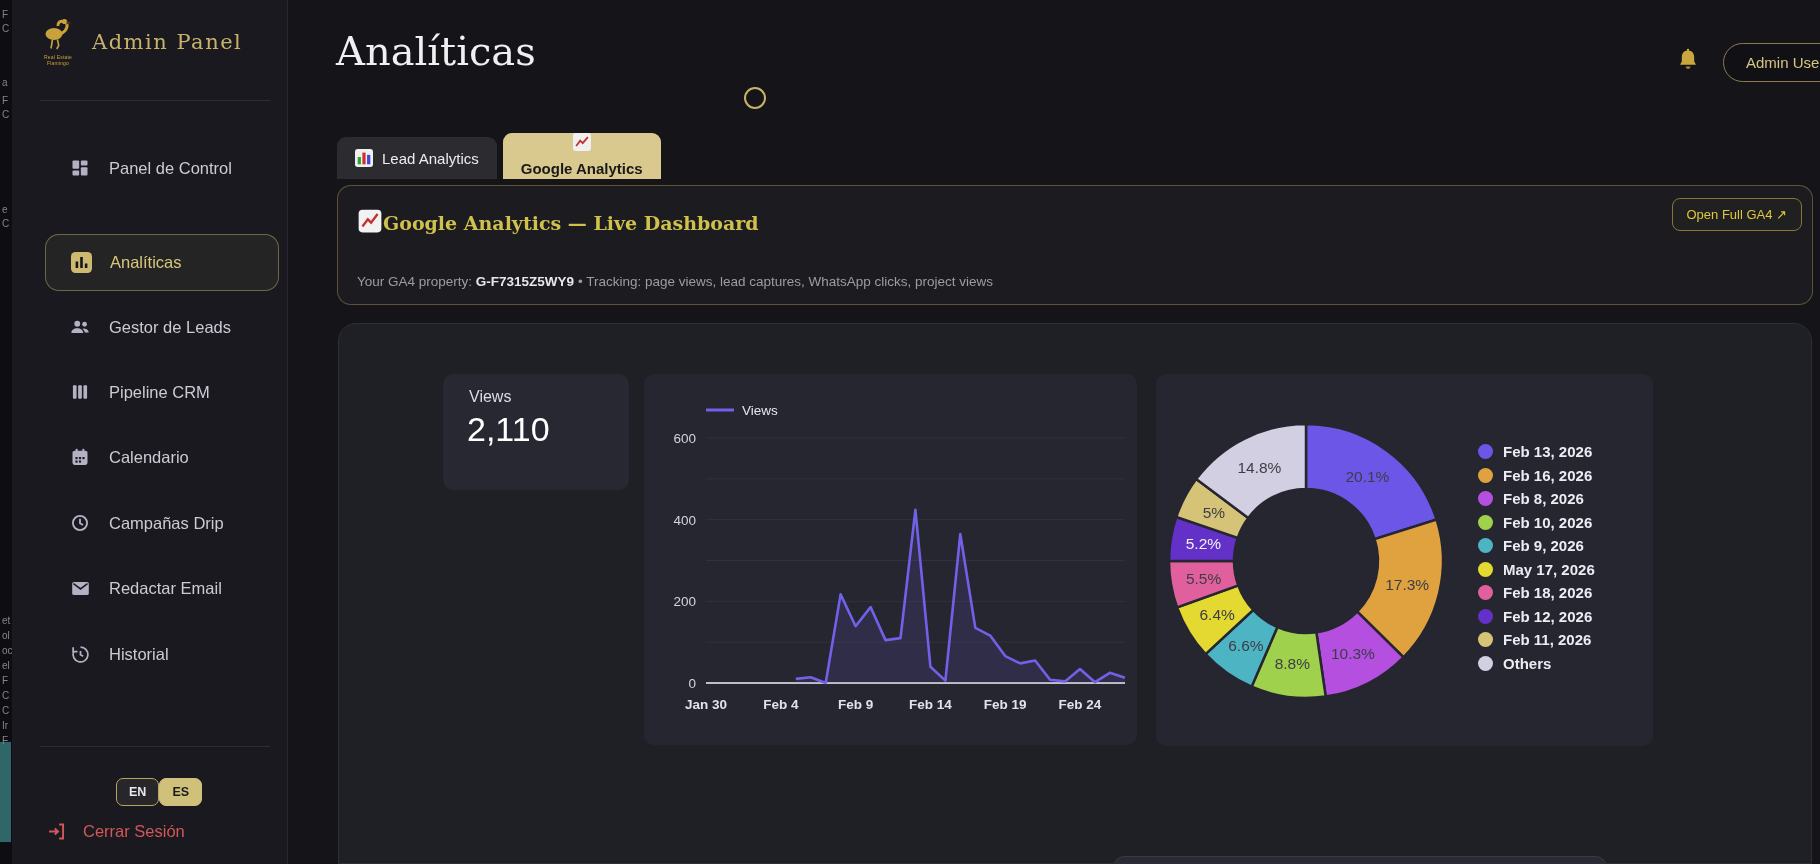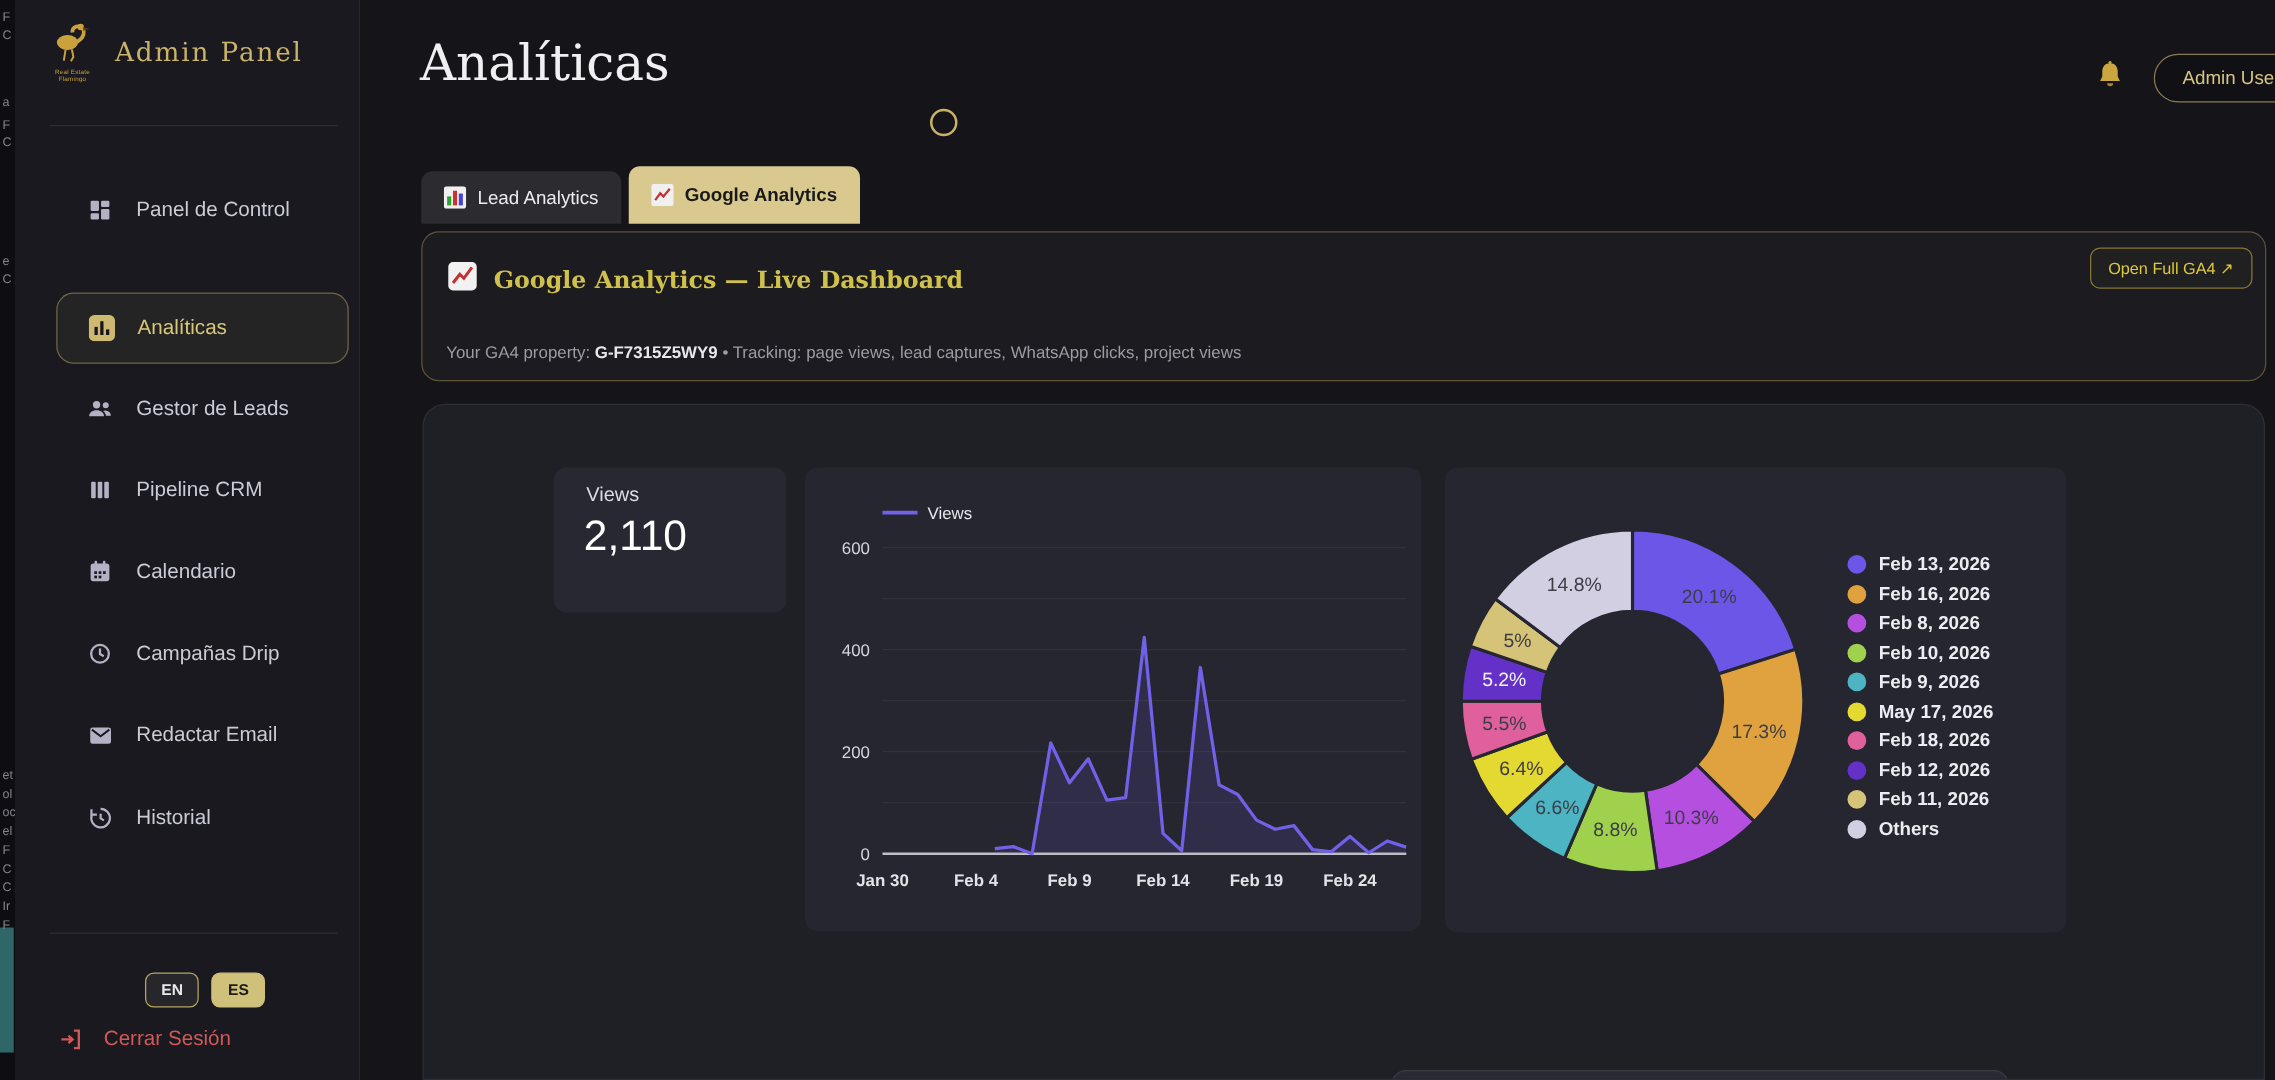--- a/index.html
+++ b/index.html
@@ -18,46 +18,46 @@
   .app-title{position:absolute;left:80px;top:30px;font-family:"DejaVu Serif",serif;
              font-size:21px;color:#c9b26a;letter-spacing:1.5px;}
   .sb-divider{position:absolute;left:28px;width:230px;height:1px;background:#2c2c34;}
   .nav-item{position:absolute;left:33px;width:234px;height:46px;display:flex;align-items:center;
             gap:18px;padding-left:24px;box-sizing:border-box;border-radius:14px;cursor:pointer;}
   .nav-item .label{font-size:16.5px;color:#cbcbd6;}
   .nav-item.active{height:57px;background:rgba(205,185,110,0.07);
                    border:1px solid rgba(205,185,110,0.45);}
   .nav-item.active .label{color:#d8c77a;}
   .nav-icon{width:22px;height:22px;display:flex;align-items:center;justify-content:center;flex:0 0 22px;}
-  .lang-row{position:absolute;left:104px;top:778px;display:flex;gap:10px;}
+  .lang-row{position:absolute;left:104px;top:778px;display:flex;}
   .lang-btn{height:26px;padding:0 12px;border-radius:7px;font-size:12.5px;font-weight:bold;
             display:flex;align-items:center;cursor:pointer;}
   .lang-btn.inactive{background:#26262b;border:1px solid #b7a55e;color:#e8e8ea;}
   .lang-btn.active{background:#cfc07a;border:1px solid #cfc07a;color:#1c1c1c;}
   .logout-row{position:absolute;left:33px;top:820px;display:flex;align-items:center;gap:16px;cursor:pointer;}
   .logout-row .label{font-size:16.5px;color:#d05858;text-align:center;}
   
   .page-title{position:absolute;left:336px;top:28px;font-family:"DejaVu Serif",serif;
               font-size:40px;color:#f0f0f2;}
   .spinner{position:absolute;left:744px;top:87px;width:18px;height:18px;border-radius:50%;
            border:2px solid #c9b267;background:transparent;}
   .bell{position:absolute;left:1674px;top:47px;width:28px;height:28px;cursor:pointer;}
   .user-pill{position:absolute;left:1723px;top:43px;height:39px;width:130px;border-radius:20px;
              border:1px solid #8a7b52;display:flex;align-items:center;padding-left:22px;
              box-sizing:border-box;color:#d6c583;font-size:15px;cursor:pointer;background:rgba(0,0,0,0.15);}
   
   .tabs{position:absolute;left:337px;top:133px;display:flex;align-items:flex-end;gap:6px;z-index:3;}
   .tab{display:inline-flex;align-items:center;gap:9px;padding:0 18px;height:42px;
        border-radius:9px 9px 0 0;font-size:15px;cursor:pointer;}
   .tab.inactive{background:#2b2b30;color:#ececf0;}
-  .tab.active{background:#d9c98e;color:#191919;font-weight:bold;height:46px;}
+  .tab.active{background:#d9c98e;color:#191919;font-weight:bold;height:46px;flex-direction:column;}
   
   .banner{position:absolute;left:337px;top:185px;width:1476px;height:120px;box-sizing:border-box;
           background:#1b1b20;border:1px solid rgba(205,175,95,0.38);border-radius:14px;z-index:2;}
-  .banner-title-row{position:absolute;left:19px;top:22px;display:flex;align-items:center;gap:12px;}
+  .banner-title-row{position:absolute;left:19px;top:22px;display:flex;align-items:center;gap:0;}
   .banner-title{font-family:"DejaVu Serif",serif;font-weight:bold;font-size:19px;color:#cfc14c;}
   .banner-sub{position:absolute;left:19px;top:88px;font-size:13.5px;color:#9c9ca4;}
   .banner-sub b{color:#e8e8ec;font-weight:bold;}
   .ga4-btn{position:absolute;right:10px;top:12px;height:31px;padding:0 14px;border-radius:8px;
            border:1px solid #887637;background:rgba(205,185,80,0.04);color:#ddc83f;font-size:13px;
            display:flex;align-items:center;cursor:pointer;}
   
   .container{position:absolute;left:338px;top:323px;width:1474px;height:541px;box-sizing:border-box;
              background:#1f1f26;border:1px solid #2e2e36;border-radius:18px 18px 0 0;overflow:hidden;}
   .card{position:absolute;background:#262631;border-radius:10px;}

